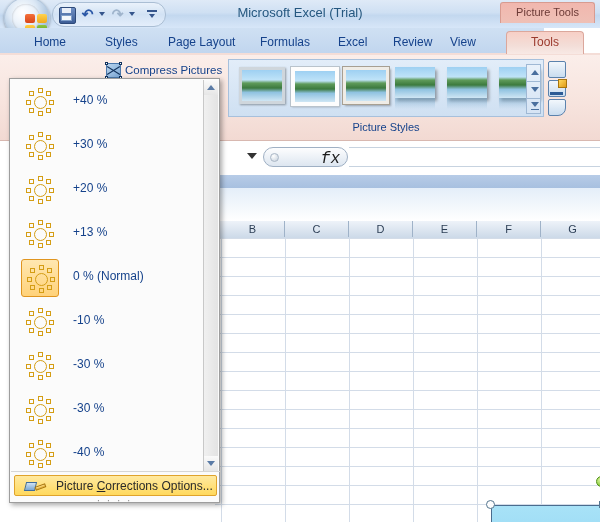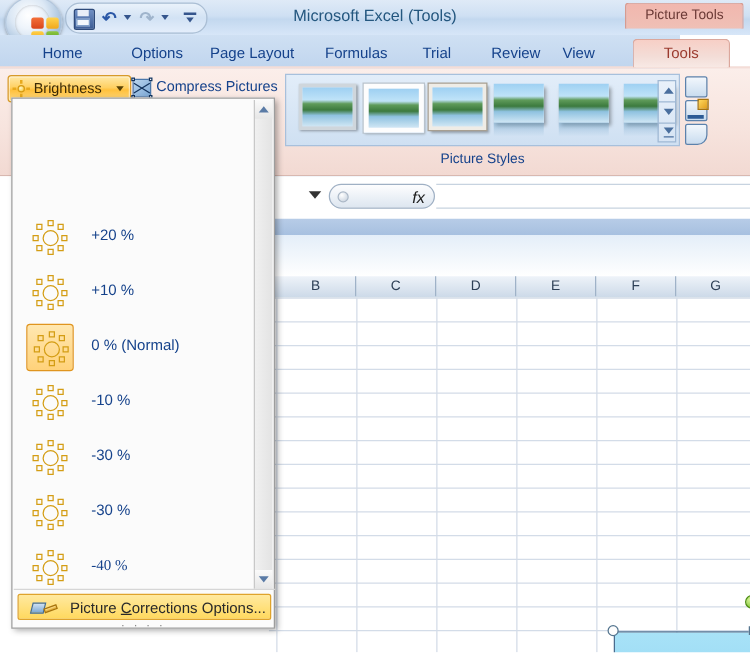--- a/index.html
+++ b/index.html
@@ -129,22 +129,22 @@
 
   
   .sheetarea{position:absolute;left:0;top:141px;width:600px;height:381px;background:#fff;}
   .namebox-row{position:absolute;left:215px;top:0;width:385px;height:34px;background:#fff;}
   .nb-caret{position:absolute;left:32px;top:12px;width:0;height:0;
     border-left:5px solid transparent;border-right:5px solid transparent;border-top:6px solid #333;}
   .fxbtn{position:absolute;left:48px;top:6px;width:85px;height:20px;border-radius:10px;
     background:linear-gradient(180deg,#fdfdfe,#dde6f0);border:1px solid #9fb0c4;box-sizing:border-box;}
   .fxbtn .dot{position:absolute;left:6px;top:5px;width:9px;height:9px;border-radius:50%;
     background:radial-gradient(circle at 35% 30%,#fff,#c3cedb);border:1px solid #aab7c6;box-sizing:border-box;}
-  .fxbtn .fx{position:absolute;right:7px;top:2px;font-family:Liberation Sans, sans-serif;
-    font-style:italic;font-size:13px;color:#1b1b1b;}
+  .fxbtn .fx{position:absolute;right:7px;top:2px;font-family:Liberation Mono, monospace;
+    font-style:italic;font-size:16px;color:#1b1b1b;}
   .fbar{position:absolute;left:134px;top:6px;width:462px;height:20px;background:#fff;border:1px solid #c7d3e0;box-sizing:border-box;border-left:none;}
   .fbar-top{position:absolute;left:215px;top:0;width:385px;height:5px;background:#fff;border-top:1px solid #b8c8dc;}
 
   .blueband{position:absolute;left:215px;top:34px;width:385px;height:13px;
     background:linear-gradient(180deg,#b7cce7,#a7c0e0);border-bottom:1px solid #6a8bb5;}
   .gradband{position:absolute;left:215px;top:47px;width:385px;height:33px;
     background:linear-gradient(180deg,#e4eef9 0%,#f4f8fc 60%,#ffffff 100%);}
 
   .colhdr{position:absolute;left:215px;top:80px;width:385px;height:17px;
     background:linear-gradient(180deg,#eef3f9,#ccd9e8);border-bottom:1px solid #8fa6c0;}
@@ -234,50 +234,39 @@
       <div class="qat-ico undo-ico arrow-ico">↶</div>
       <div class="caret c1"></div>
       <div class="qat-ico redo-ico arrow-ico">↷</div>
       <div class="caret c2"></div>
       <div class="qat-more">
         <div class="l1"></div>
           <div class="l2"></div>
       </div>
     </div>
 
-    <div class="apptitle">Microsoft Excel (Tools)</div>
+    <div class="apptitle">Microsoft Excel (Trial)</div>
     <div class="ctx-tab">Picture Tools</div>
   </div>
 
   <div class="tabsrow">
     <div class="underline"></div>
   <div class="tab" style="left: 26px;">Home</div>
-      <div class="tab" style="left: 97px;">Options</div>
+      <div class="tab" style="left: 97px;">Styles</div>
       <div class="tab" style="left: 252px;">Formulas</div>
       <div class="tab" style="left: 160px;">Page Layout</div>
-      <div class="tab" style="left: 330px;">Trial</div>
+      <div class="tab" style="left: 330px;">Excel</div>
       <div class="tab" style="left: 385px;">Review</div>
       <div class="tab" style="left: 442px;">View</div>
       <div class="tab active" style="left: 506px; width: 76px; text-align: center; padding: 0px;">Tools</div>
     </div>
 
   <div class="ribbon">
     <div class="botline"></div>
 
-    <div class="btn-bright">
-      <div class="sun-sm">
-        <div class="core"></div>
-          <i class="r1"></i>
-          <i class="r2"></i>
-          <i class="r3"></i>
-          <i class="r4"></i>
-      </div>
-      <span class="lbl">Brightness</span>
-      <div class="dd"></div>
-    </div>
 
     <div class="btn-compress">
       <div class="cpx">
         <div class="hnd h1"></div>
           <div class="hnd h2"></div>
           <div class="hnd h3"></div>
           <div class="hnd h4"></div>
       </div>
       <span>Compress Pictures</span>
     </div>
@@ -391,20 +380,52 @@
         <div class="handle rnd" style="left:-5px;top:-5px"></div>
         <div class="handle" style="left:108px;top:-4px"></div>
 
       </div>
     </div>
 
   </div>
 
   <div class="menu">
     <div class="menu-list">
+        <div class="mi" style="top: 0px;">
+          <div class="ibox">
+            <div class="sun">
+              <div class="c"></div>
+              <div class="ray rv rt"></div>
+              <div class="ray rv rbm"></div>
+              <div class="ray rv rl"></div>
+              <div class="ray rv rr"></div>
+              <div class="ray rdg rtl"></div>
+              <div class="ray rdg rtr"></div>
+              <div class="ray rdg rbl"></div>
+              <div class="ray rdg rbr"></div>
+            </div>
+          </div>
+          <div class="mlabel">+40 %</div>
+        </div>
+        <div class="mi" style="top: 44px;">
+          <div class="ibox">
+            <div class="sun">
+              <div class="c"></div>
+              <div class="ray rv rt"></div>
+              <div class="ray rv rbm"></div>
+              <div class="ray rv rl"></div>
+              <div class="ray rv rr"></div>
+              <div class="ray rdg rtl"></div>
+              <div class="ray rdg rtr"></div>
+              <div class="ray rdg rbl"></div>
+              <div class="ray rdg rbr"></div>
+            </div>
+          </div>
+          <div class="mlabel">+30 %</div>
+        </div>
         <div class="mi" style="top: 88px;">
           <div class="ibox">
             <div class="sun">
               <div class="c"></div>
               <div class="ray rv rt"></div>
               <div class="ray rv rbm"></div>
               <div class="ray rv rl"></div>
               <div class="ray rv rr"></div>
               <div class="ray rdg rtl"></div>
               <div class="ray rdg rtr"></div>
@@ -421,21 +442,21 @@
               <div class="ray rv rt"></div>
               <div class="ray rv rbm"></div>
               <div class="ray rv rl"></div>
               <div class="ray rv rr"></div>
               <div class="ray rdg rtl"></div>
               <div class="ray rdg rtr"></div>
               <div class="ray rdg rbl"></div>
               <div class="ray rdg rbr"></div>
             </div>
           </div>
-          <div class="mlabel">+10 %</div>
+          <div class="mlabel">+13 %</div>
         </div>
         <div class="mi sel" style="top: 176px;">
           <div class="ibox">
             <div class="sun">
               <div class="c"></div>
               <div class="ray rv rt"></div>
               <div class="ray rv rbm"></div>
               <div class="ray rv rl"></div>
               <div class="ray rv rr"></div>
               <div class="ray rdg rtl"></div>
@@ -487,21 +508,21 @@
               <div class="ray rv rl"></div>
               <div class="ray rv rr"></div>
               <div class="ray rdg rtl"></div>
               <div class="ray rdg rtr"></div>
               <div class="ray rdg rbl"></div>
               <div class="ray rdg rbr"></div>
             </div>
           </div>
           <div class="mlabel">-30 %</div>
         </div>
-        <div class="mi" style="top: 352px; font-family: Liberation Serif, serif;">
+        <div class="mi" style="top: 352px;">
           <div class="ibox">
             <div class="sun">
               <div class="c"></div>
               <div class="ray rv rt"></div>
               <div class="ray rv rbm"></div>
               <div class="ray rv rl"></div>
               <div class="ray rv rr"></div>
               <div class="ray rdg rtl"></div>
               <div class="ray rdg rtr"></div>
               <div class="ray rdg rbl"></div>

